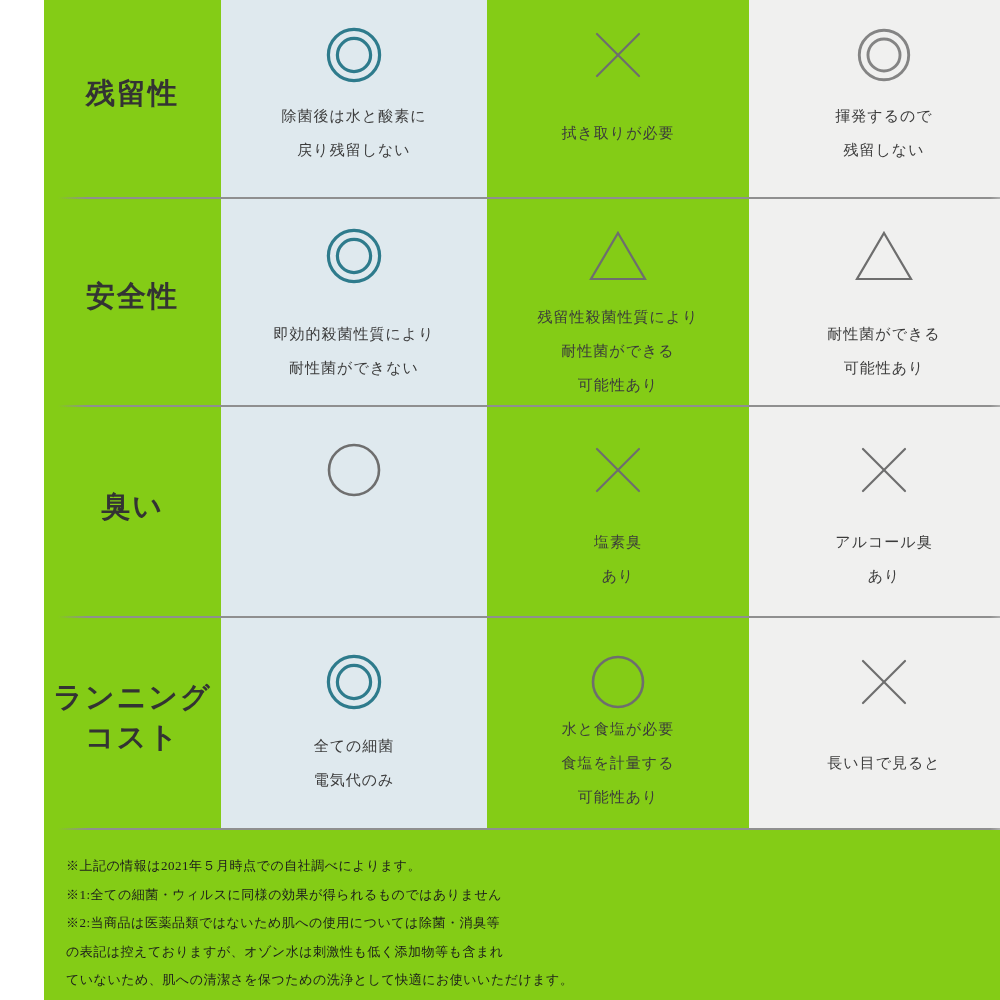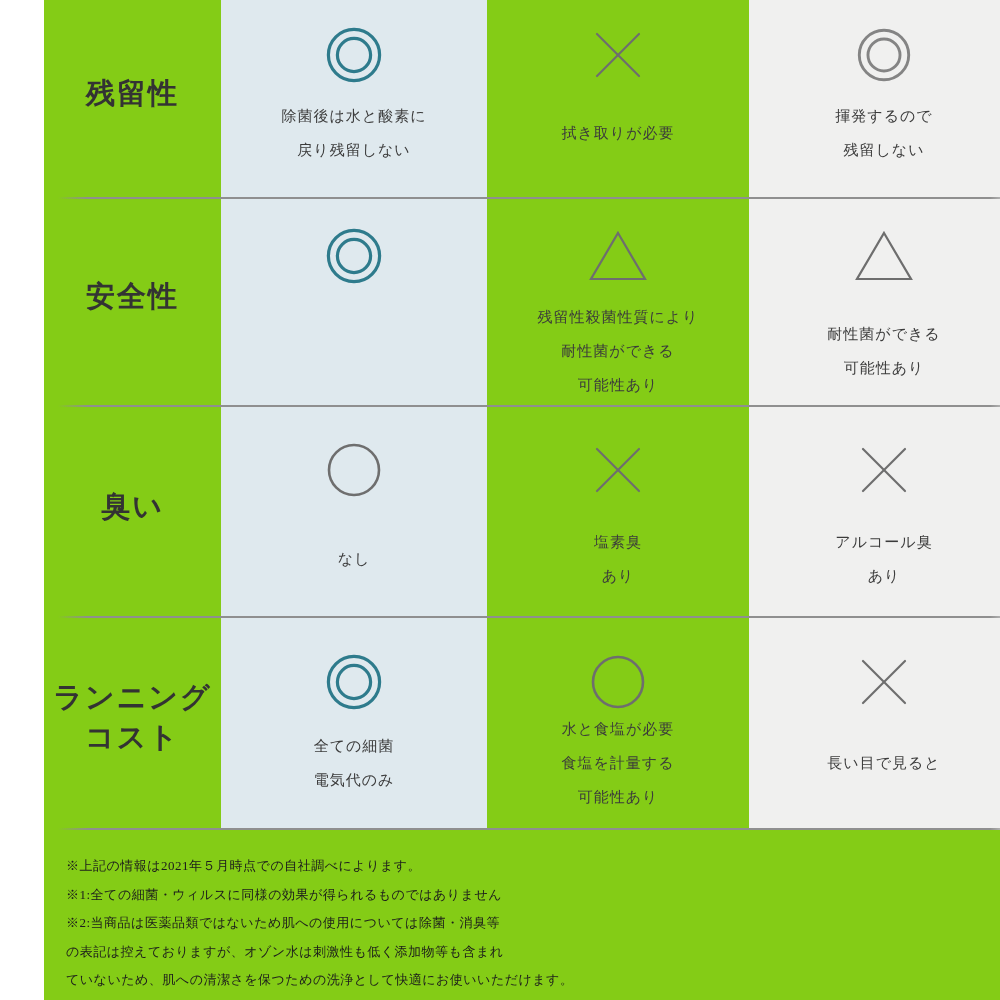--- a/index.html
+++ b/index.html
@@ -112,20 +112,24 @@
       </div>
       <div class="cell r2">
         <div class="icon-slot">
           <svg width="58" height="58" viewBox="0 0 58 58">
             <g fill="none" stroke-width="3.2" stroke="#2e7b8c">
               <circle cx="29" cy="29" r="25.6"></circle>
                 <circle cx="29" cy="29" r="16.6"></circle>
             </g>
           </svg>
         </div>
+        <div class="text-slot">
+          <span class="ln">即効的殺菌性質により</span>
+          <span class="ln">耐性菌ができない</span>
+        </div>
       </div>
       <div class="cell r2">
         <div class="icon-slot">
           <svg width="60" height="52" viewBox="0 0 60 52">
             <polygon points="30,3 57,49 3,49" fill="none" stroke-width="2.2" stroke-linejoin="miter" stroke="#6e6e6e"></polygon>
           </svg>
         </div>
         <div class="text-slot">
           <span class="ln">残留性殺菌性質により</span>
           <span class="ln">耐性菌ができる</span>
@@ -145,23 +149,20 @@
       </div>
 
       <div class="cell label-cell r3">
         <span class="ln">臭い</span>
       </div>
       <div class="cell r3">
         <div class="icon-slot">
           <svg width="54" height="54" viewBox="0 0 54 54">
             <circle cx="27" cy="27" r="25" fill="none" stroke-width="2.6" stroke="#6e6e6e"></circle>
           </svg>
-        </div>
-        <div class="text-slot">
-          <span class="ln">なし</span>
         </div>
       </div>
       <div class="cell r3">
         <div class="icon-slot">
           <svg width="50" height="50" viewBox="0 0 50 50">
             <g fill="none" stroke-width="2.2" stroke-linecap="round" stroke="#6e6e6e">
               <line x1="4" y1="4" x2="46" y2="46"></line>
                 <line x1="46" y1="4" x2="4" y2="46"></line>
             </g>
           </svg>

